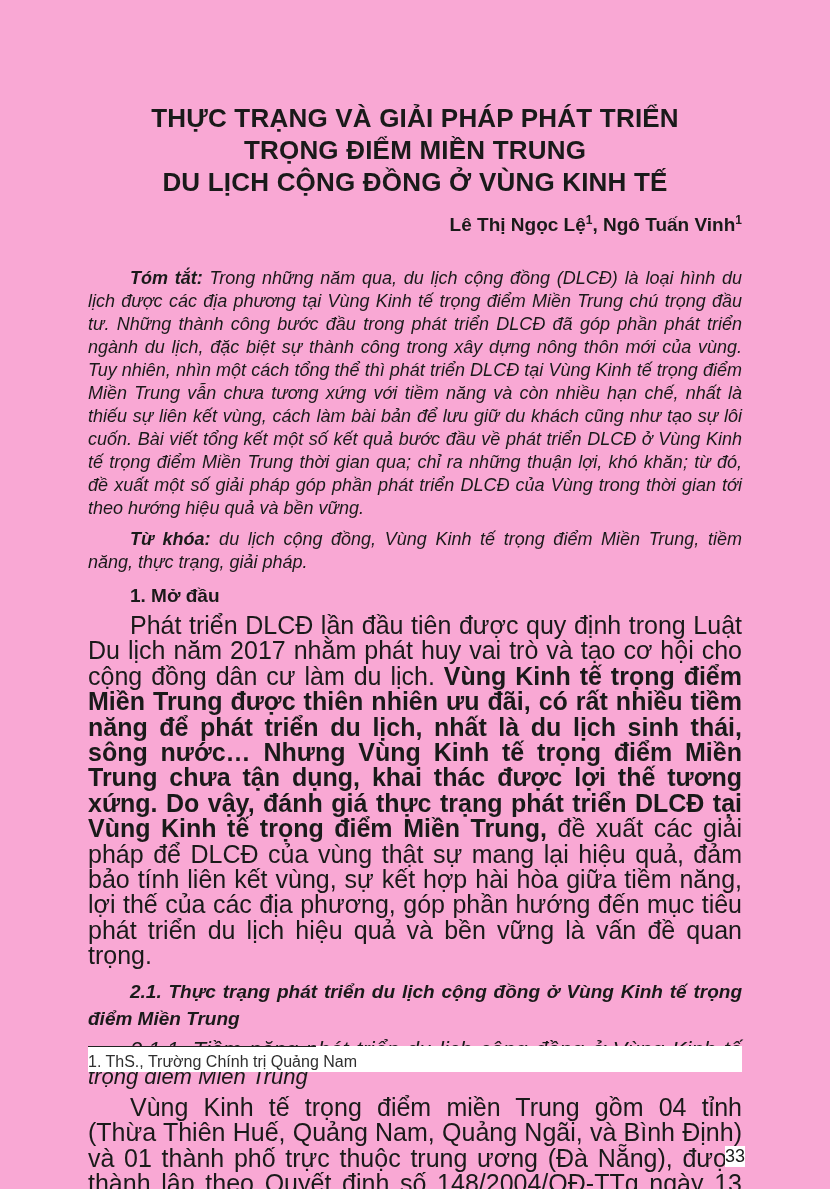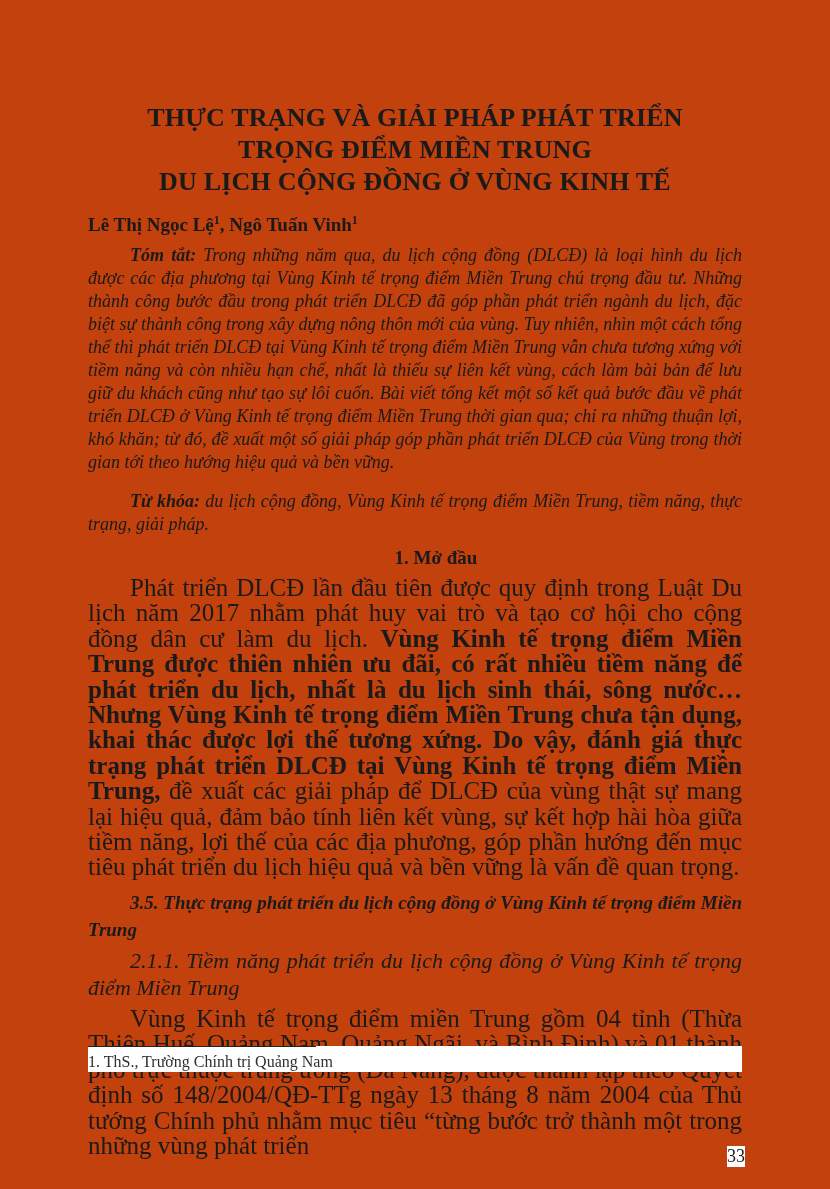--- a/index.html
+++ b/index.html
@@ -5,61 +5,61 @@
   html, body {
     margin: 0;
     padding: 0;
     background: #e8e8e8;
   }
   .page {
     position: relative;
     width: 830px;
     height: 1189px;
     margin: 0 auto;
-    background: #c2410c;
-    font-family: Liberation Serif, serif;
+    background: #f9a8d4;
+    font-family: Liberation Sans, sans-serif;
     color: #1a1a1a;
     overflow: hidden;
   }
   .content {
     position: absolute;
     left: 88px;
     top: 0;
     width: 654px;
   }
   .title {
     margin: 102px 0 0 0;
     text-align: center;
     font-size: 26px;
     line-height: 32px;
     font-weight: bold;
     letter-spacing: 0.2px;
   }
   .title-line { display: block; }
   .authors {
     margin-top: 16px;
-    text-align: left;
+    text-align: right;
     font-size: 19px;
     font-weight: bold;
   }
   sup.fn-mark {
     font-size: 12px;
     line-height: 0;
     vertical-align: super;
   }
-  p { margin: 0; text-align: center; }
+  p { margin: 0; }
   .abstract, .keywords {
     font-style: italic;
     font-size: 18px;
     line-height: 23px;
     text-align: justify;
     text-indent: 42px;
   }
-  .abstract { margin-top: 8px; }
-  .keywords { margin-top: 16px; }
+  .abstract { margin-top: 31px; }
+  .keywords { margin-top: 8px; }
   .para-label {
     font-weight: bold;
     font-style: italic;
   }
   .heading-num {
     font-size: 19px;
     font-weight: bold;
     line-height: 24px;
     text-indent: 42px;
     margin-top: 10px;
@@ -134,21 +134,21 @@
 
     <p class="abstract"><span class="para-label">Tóm tắt:</span><span> Trong những năm qua, du lịch cộng đồng (DLCĐ) là loại hình du lịch được các địa phương tại Vùng Kinh tế trọng điểm Miền Trung chú trọng đầu tư. Những thành công bước đầu trong phát triển DLCĐ đã góp phần phát triển ngành du lịch, đặc biệt sự thành công trong xây dựng nông thôn mới của vùng. Tuy nhiên, nhìn một cách tổng thể thì phát triển DLCĐ tại Vùng Kinh tế trọng điểm Miền Trung vẫn chưa tương xứng với tiềm năng và còn nhiều hạn chế, nhất là thiếu sự liên kết vùng, cách làm bài bản để lưu giữ du khách cũng như tạo sự lôi cuốn. Bài viết tổng kết một số kết quả bước đầu về phát triển DLCĐ ở Vùng Kinh tế trọng điểm Miền Trung thời gian qua; chỉ ra những thuận lợi, khó khăn; từ đó, đề xuất một số giải pháp góp phần phát triển DLCĐ của Vùng trong thời gian tới theo hướng hiệu quả và bền vững.</span></p>
 
     <p class="keywords"><span class="para-label">Từ khóa:</span><span> du lịch cộng đồng, Vùng Kinh tế trọng điểm Miền Trung, tiềm năng, thực trạng, giải pháp.</span></p>
 
     <p class="heading-num">1. Mở đầu</p>
 
     <p class="body-para"><span>Phát triển DLCĐ lần đầu tiên được quy định trong Luật Du lịch năm 2017 nhằm phát huy vai trò và tạo cơ hội cho cộng đồng dân cư làm du lịch. </span><span class="bold-run">Vùng Kinh tế trọng điểm Miền Trung được thiên nhiên ưu đãi, có rất nhiều tiềm năng để phát triển du lịch, nhất là du lịch sinh thái, sông nước… Nhưng Vùng Kinh tế trọng điểm Miền Trung chưa tận dụng, khai thác được lợi thế tương xứng. Do vậy, đánh giá thực trạng phát triển DLCĐ tại Vùng Kinh tế trọng điểm Miền Trung,</span><span> đề xuất các giải pháp để DLCĐ của vùng thật sự mang lại hiệu quả, đảm bảo tính liên kết vùng, sự kết hợp hài hòa giữa tiềm năng, lợi thế của các địa phương, góp phần hướng đến mục tiêu phát triển du lịch hiệu quả và bền vững là vấn đề quan trọng.</span></p>
 
 
-    <p class="sub-heading-bi">3.5. Thực trạng phát triển du lịch cộng đồng ở Vùng Kinh tế trọng điểm Miền Trung</p>
+    <p class="sub-heading-bi">2.1. Thực trạng phát triển du lịch cộng đồng ở Vùng Kinh tế trọng điểm Miền Trung</p>
 
     <p class="sub-heading-i">2.1.1. Tiềm năng phát triển du lịch cộng đồng ở Vùng Kinh tế trọng điểm Miền Trung</p>
 
     <p class="body-para">Vùng Kinh tế trọng điểm miền Trung gồm 04 tỉnh (Thừa Thiên Huế, Quảng Nam, Quảng Ngãi, và Bình Định) và 01 thành phố trực thuộc trung ương (Đà Nẵng), được thành lập theo Quyết định số 148/2004/QĐ-TTg ngày 13 tháng 8 năm 2004 của Thủ tướng Chính phủ nhằm mục tiêu “từng bước trở thành một trong những vùng phát triển</p>
 
   </div>
 
   <div class="footnote-block">
     <hr class="footnote-rule">
     <div class="footnote-text">1. ThS., Trường Chính trị Quảng Nam</div>

